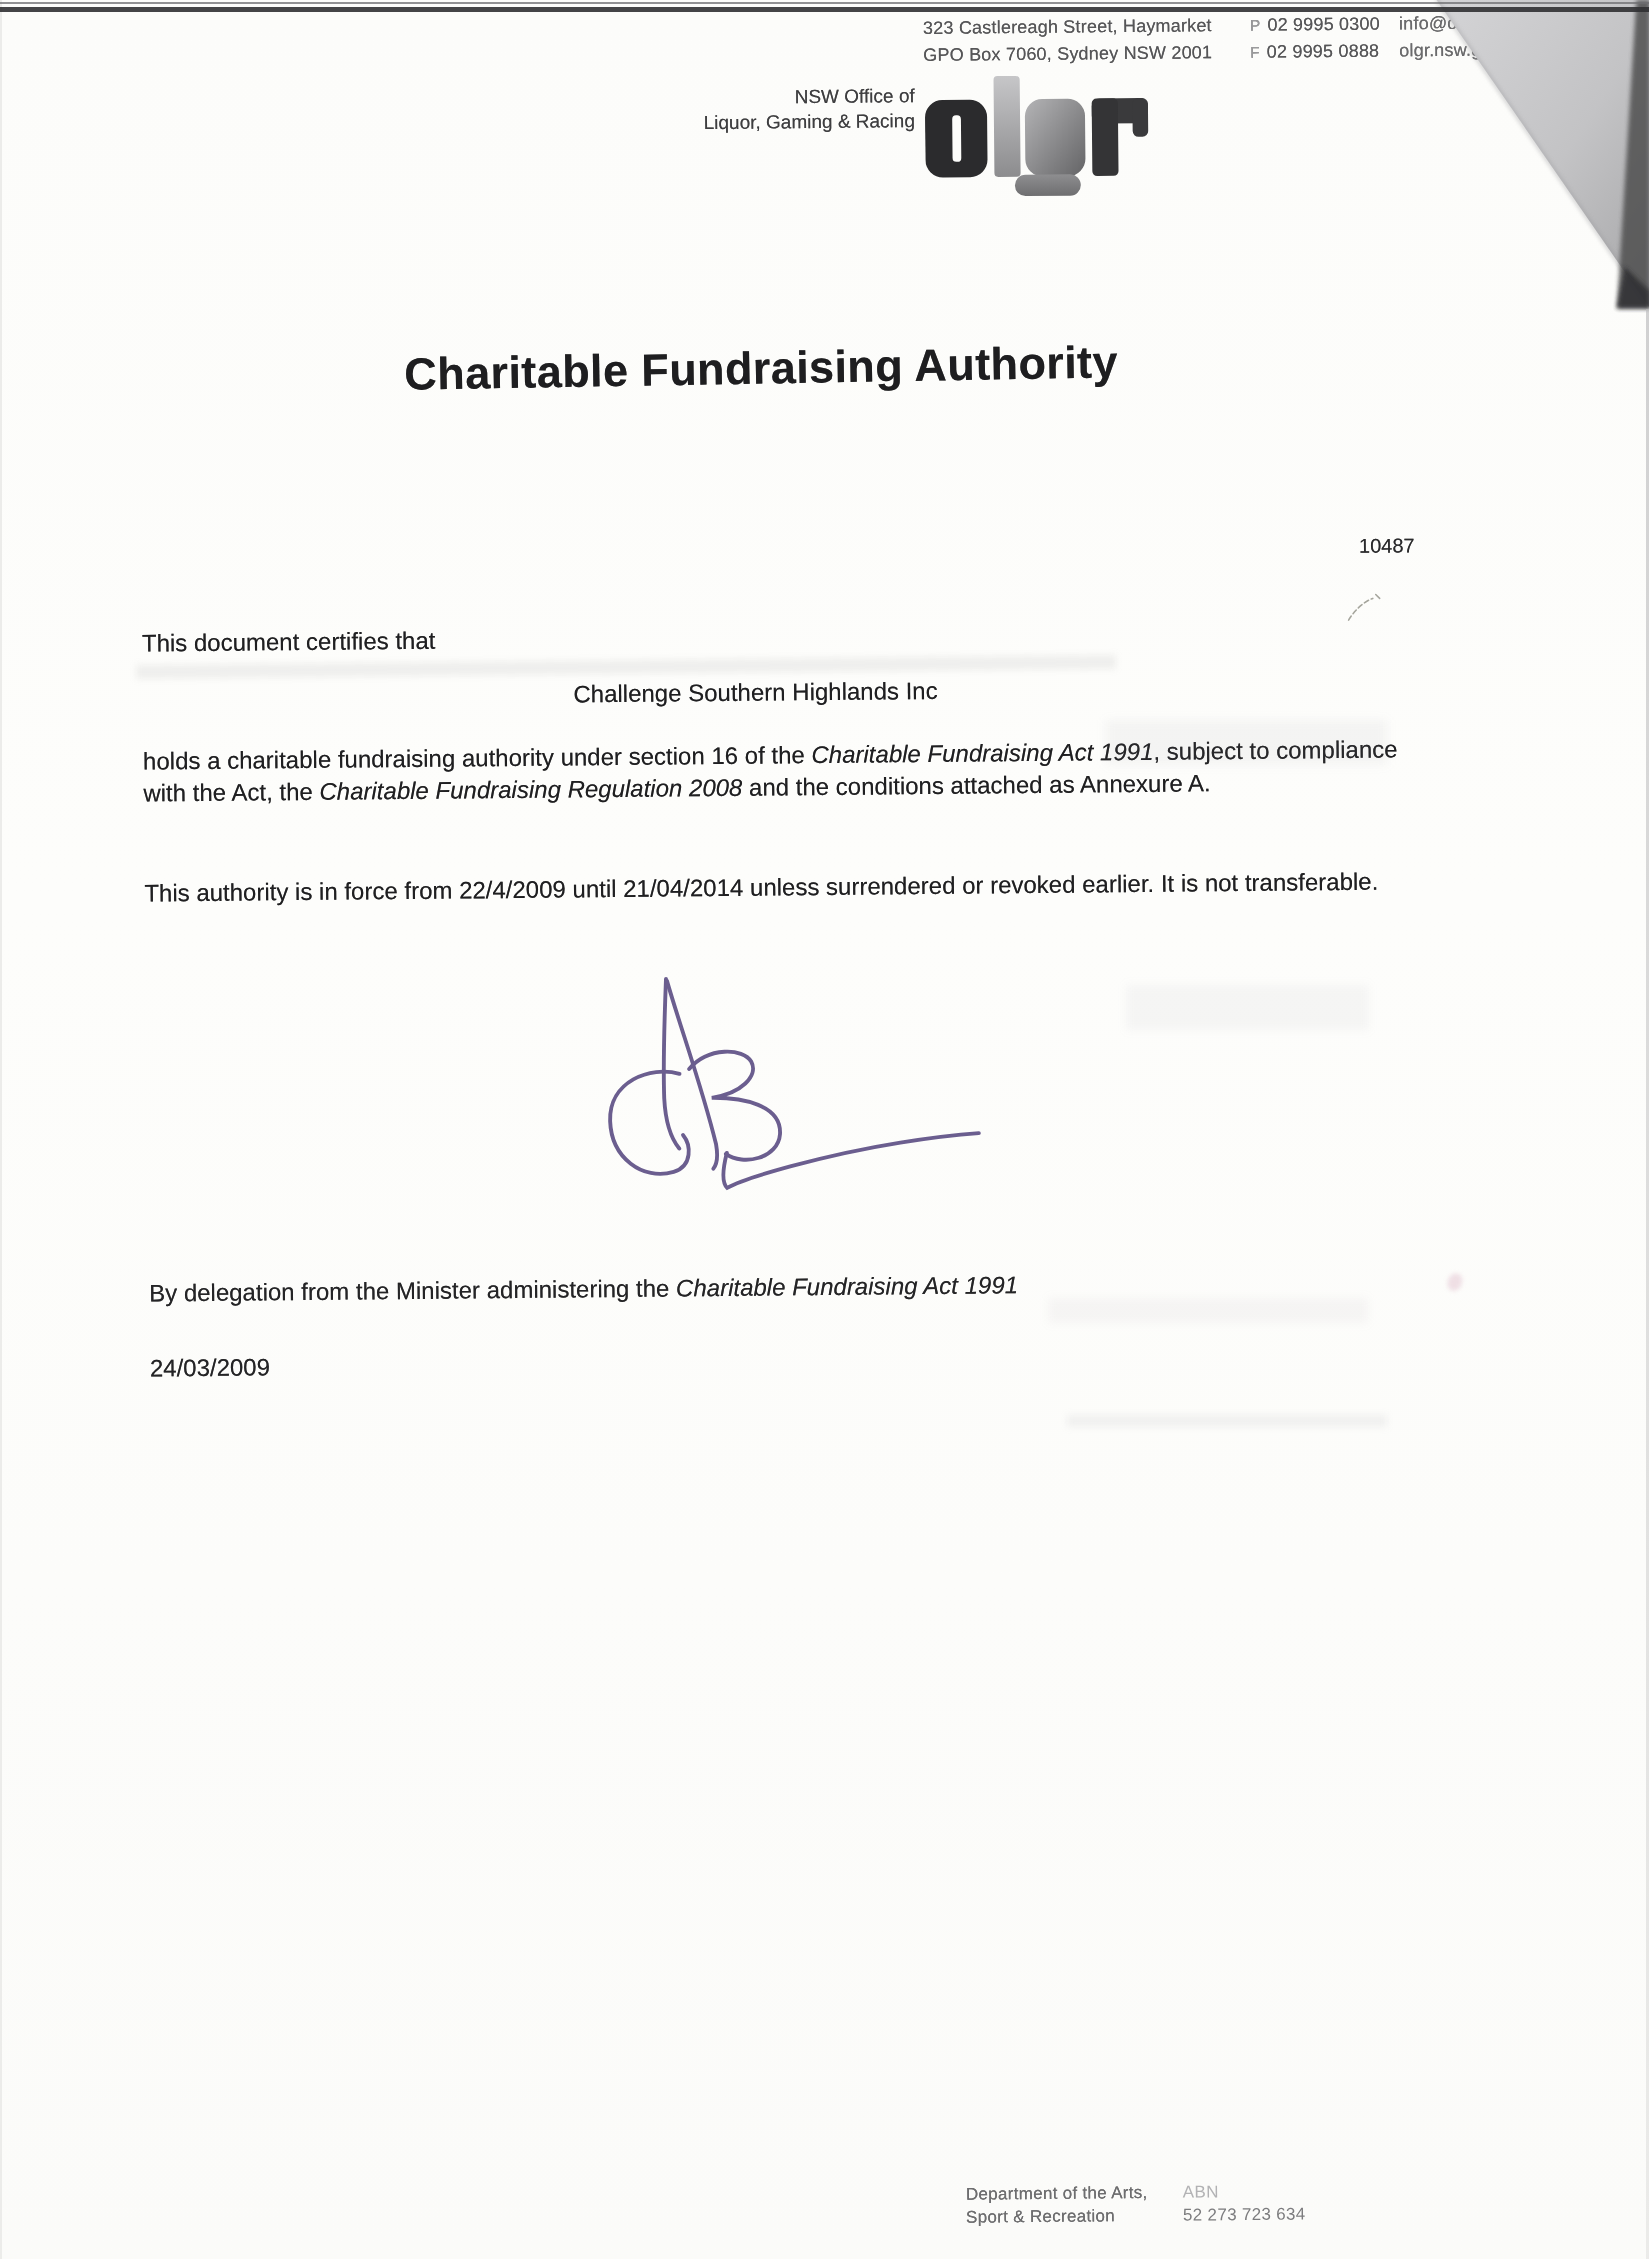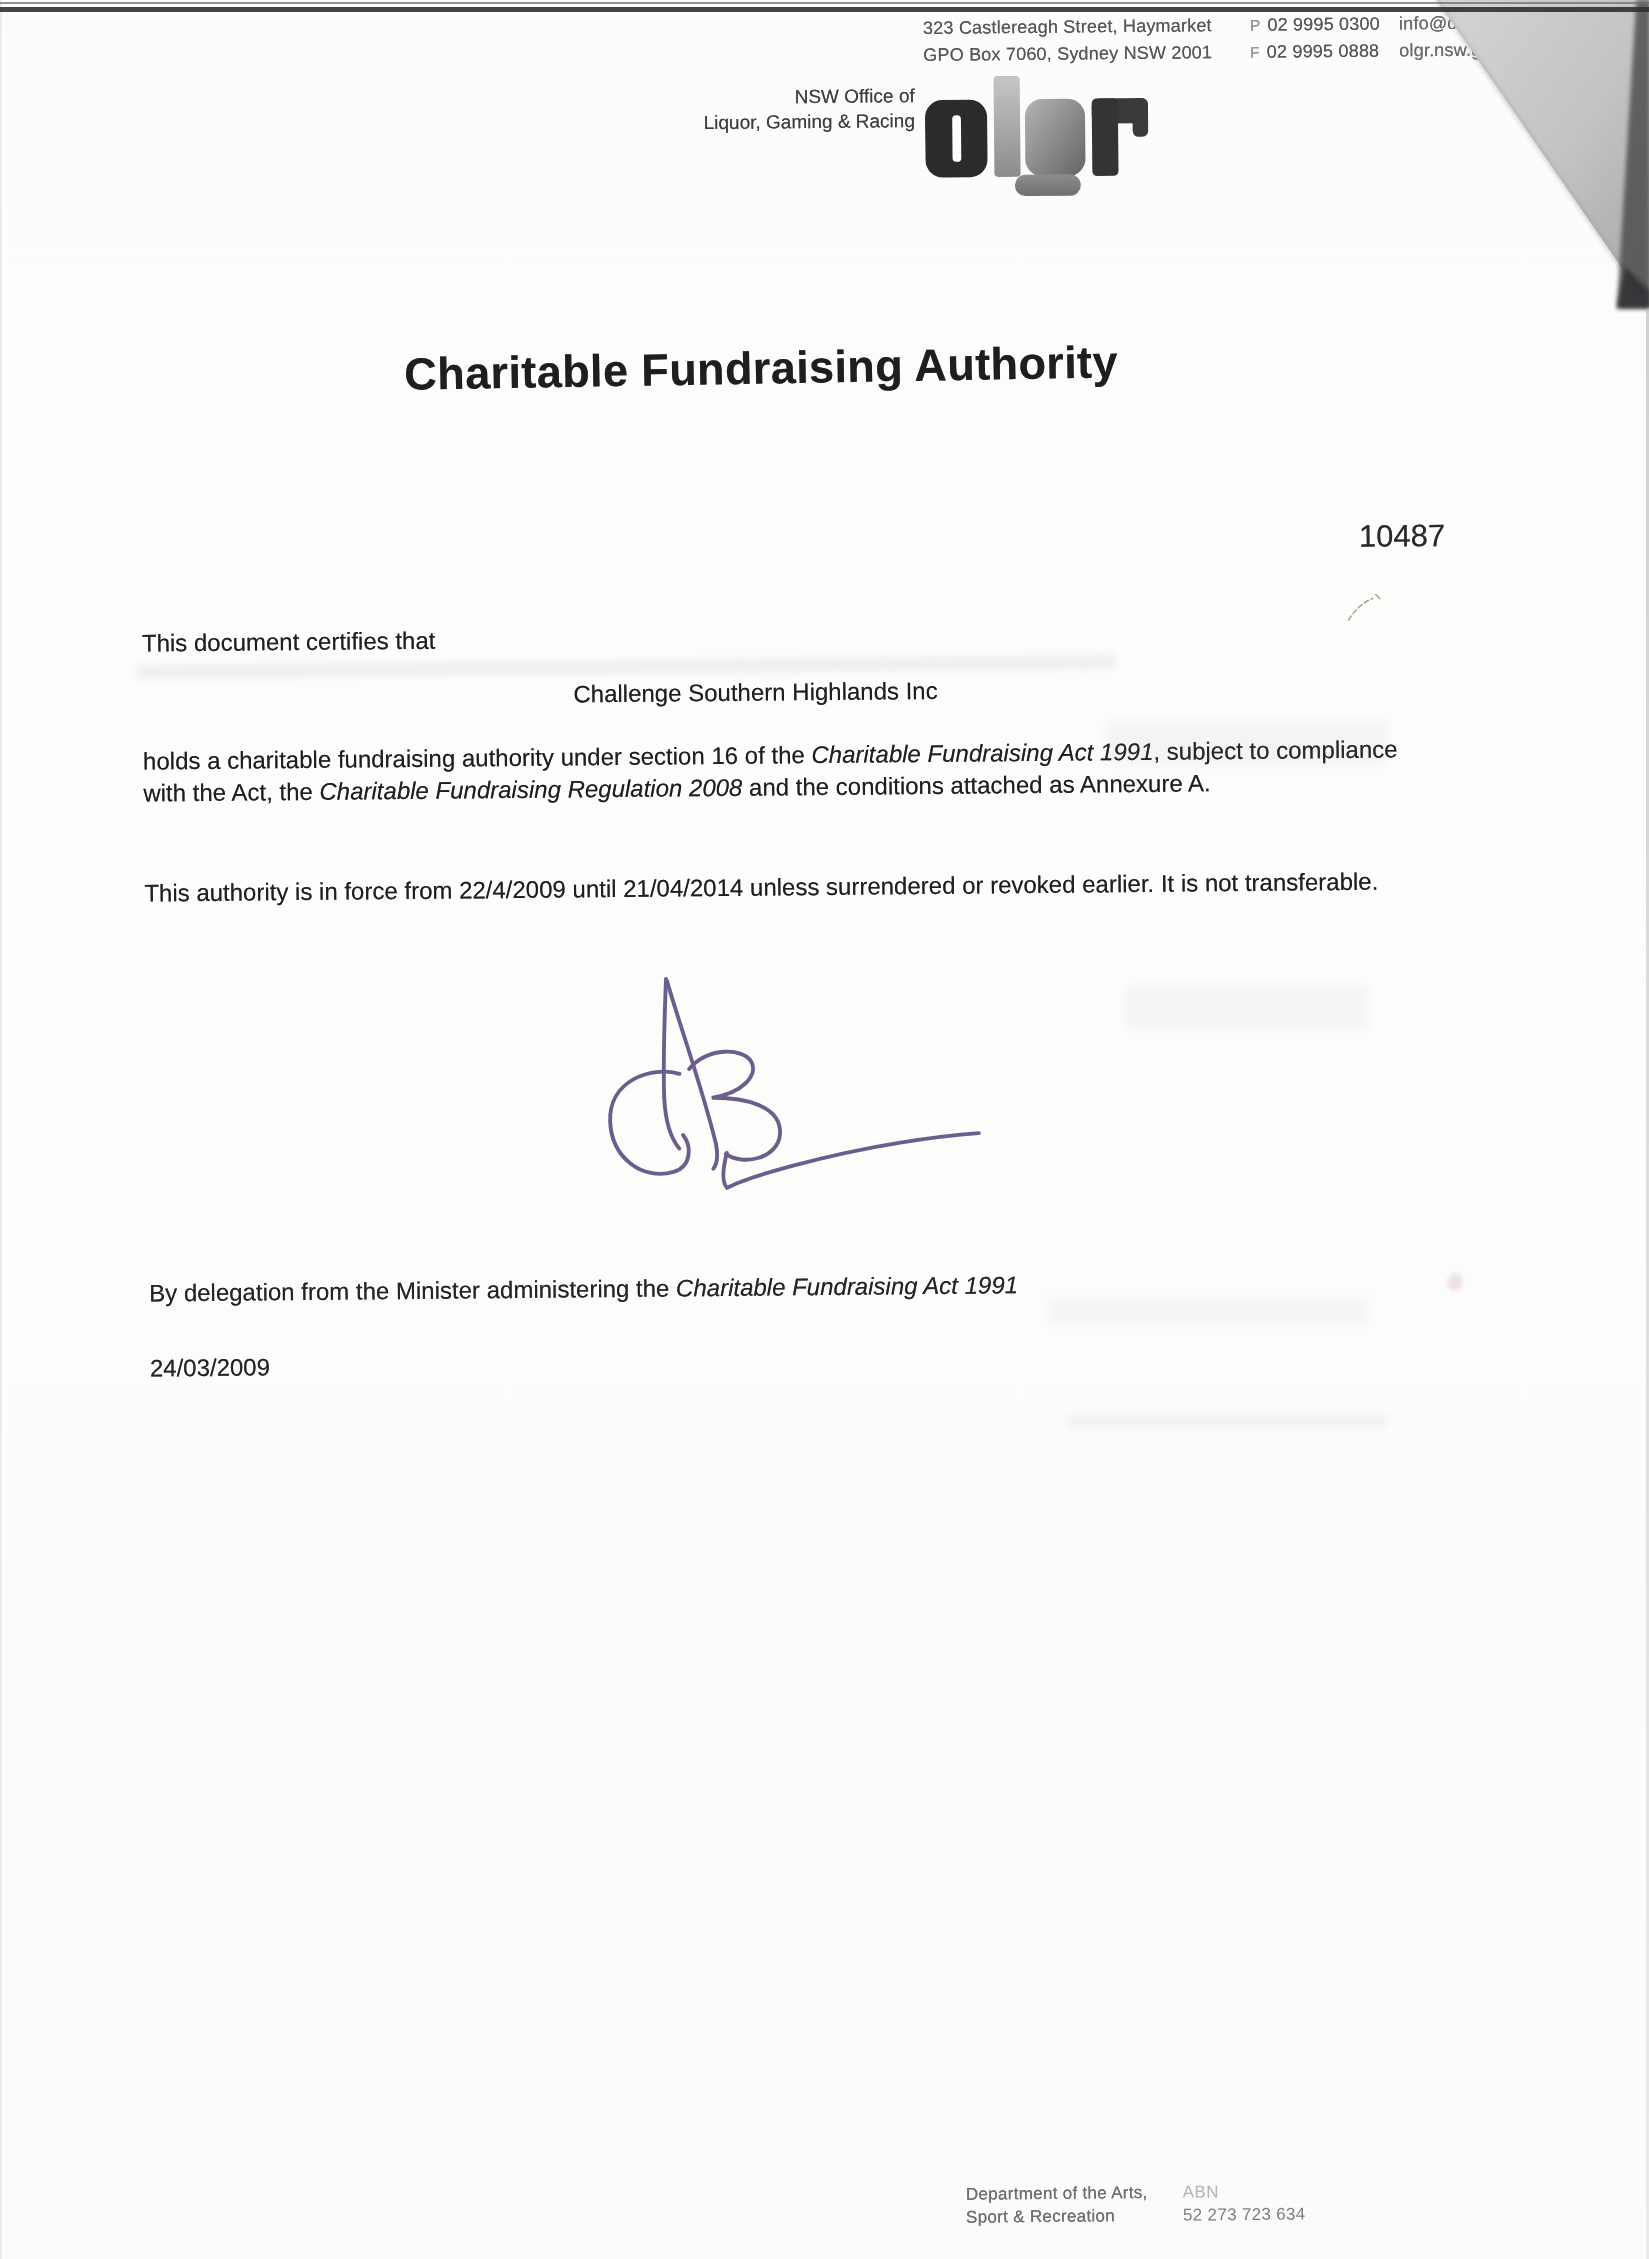--- a/index.html
+++ b/index.html
@@ -26,21 +26,21 @@
   #address-block{left:933px;top:15.5px;}
   #phone-block{left:1260px;top:15.5px;}
   #web-block{left:1409px;top:15.5px;color:#6b6b6d;}
   
   #office-name{right:726px;top:85px;text-align:right;font-size:19px;line-height:1.3;color:#3e3e40;}
   #logo-mark{left:934px;top:72px;}
   
   #title{left:411px;top:342px;font-size:45px;font-weight:700;color:#1e1e20;
     letter-spacing:0.4px;transform:rotate(-0.45deg);white-space:nowrap;}
   
-  #auth-number{left:1364px;top:524px;font-size:31px;color:#2a2a2c;}
+  #auth-number{left:1364px;top:540px;font-size:20px;color:#2a2a2c;}
   #certifies{left:146px;top:621px;font-size:24px;}
   #organisation{left:577px;top:676px;font-size:24px;}
   .para{font-size:24px;line-height:32px;color:#1f1f21;}
   #para1{left:146px;top:739px;width:1261px;}
   #para2{left:146px;top:871px;width:1261px;}
   .it{font-style:italic;}
   #delegation{left:147px;top:1273px;font-size:24px;white-space:nowrap;}
   #issue-date{left:147px;top:1348px;font-size:24px;}
   #signature-box{left:597px;top:949px;width:388px;height:245px;}
   

